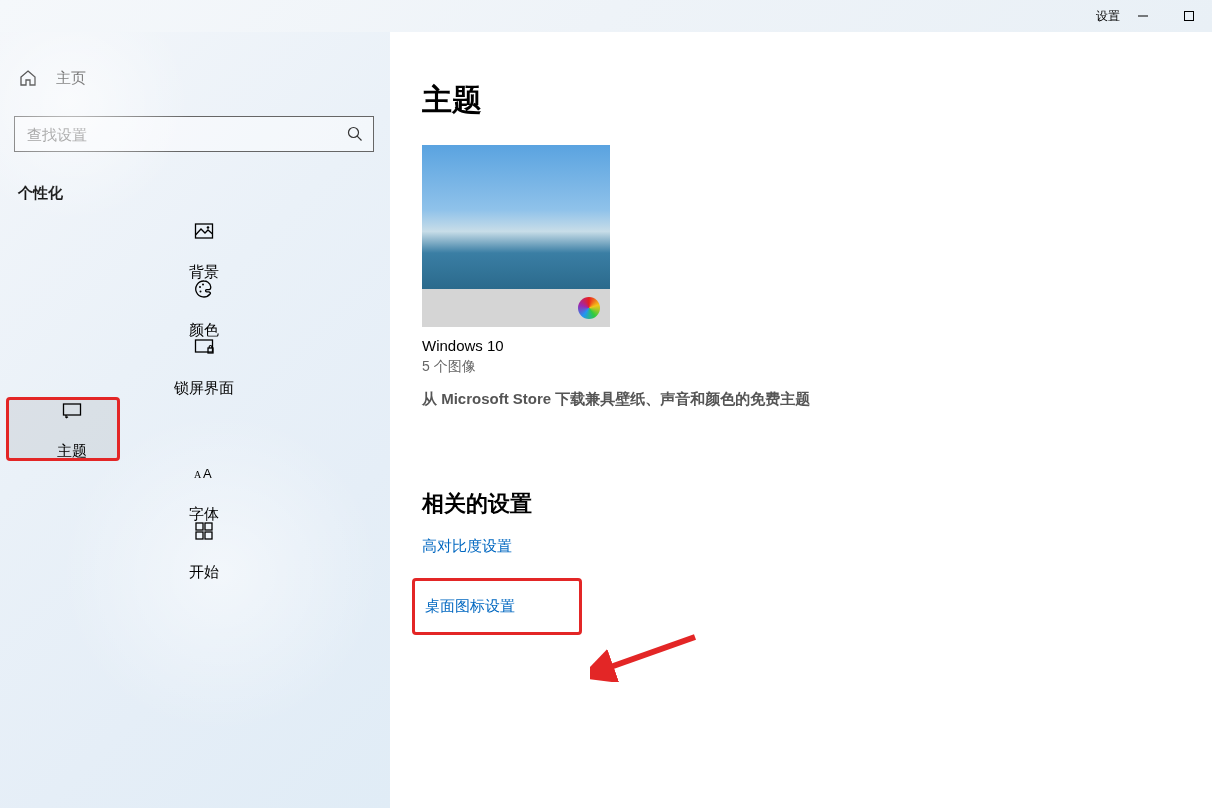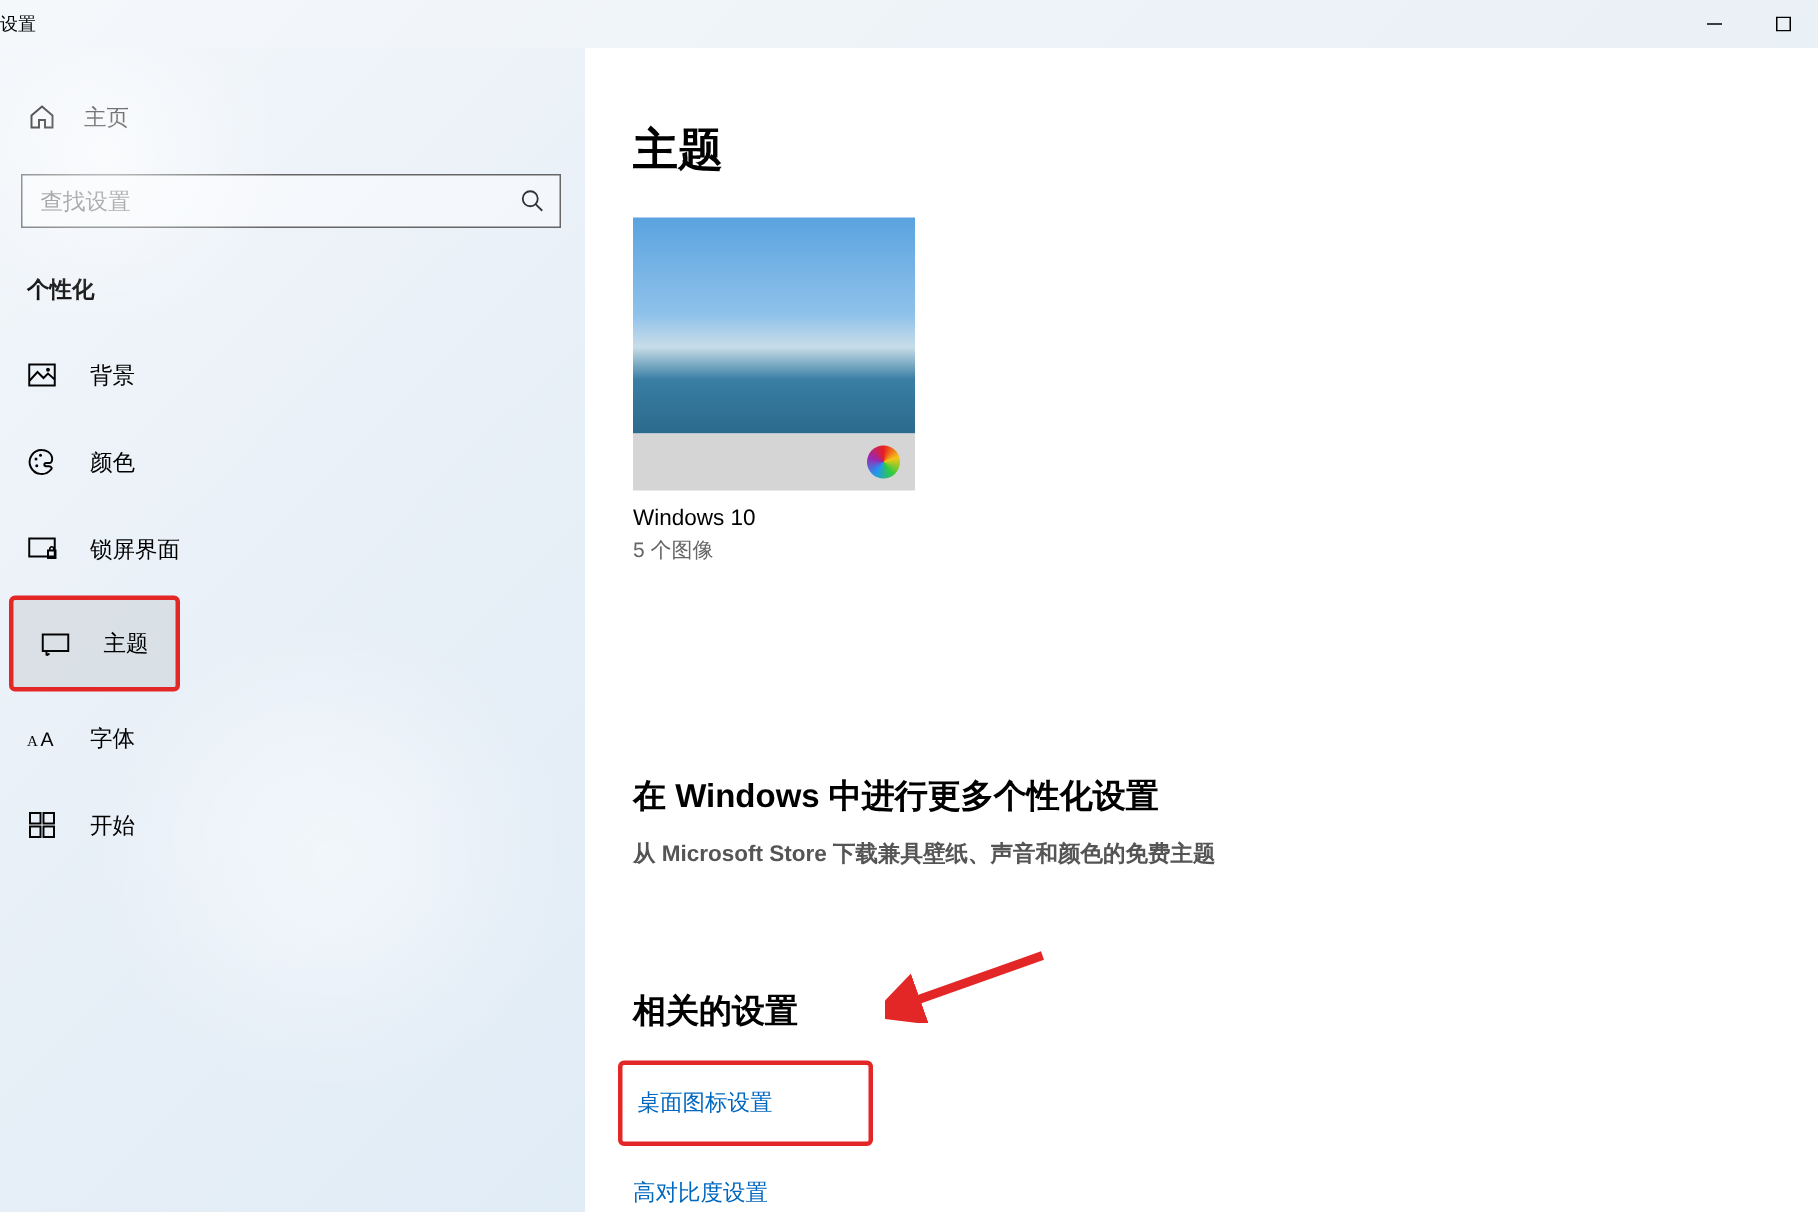--- a/index.html
+++ b/index.html
@@ -1,34 +1,34 @@
 <!DOCTYPE html>
 <html><head>
 <meta charset="utf-8">
 <style>
   * { box-sizing: border-box; margin: 0; padding: 0; }
   html, body { width: 1212px; height: 808px; font-family: "Segoe UI", "Microsoft YaHei", sans-serif; background: #fff; color: #000; overflow: hidden; }
   .window { display: flex; flex-direction: column; width: 100%; height: 100%; }
-  .titlebar { height: 32px; display: flex; align-items: center; justify-content: space-between; padding-left: 0; background: linear-gradient(135deg, #f5f8fb 0%, #eef3f8 50%, #e9f0f6 100%); }
+  .titlebar { height: 32px; display: flex; align-items: center; justify-content: flex-end; padding-left: 14px; background: linear-gradient(135deg, #f5f8fb 0%, #eef3f8 50%, #e9f0f6 100%); }
   .titlebar-title { font-size: 12px; color: #000; }
   .win-controls { display: flex; }
   .win-btn { width: 46px; height: 32px; display: flex; align-items: center; justify-content: center; }
   .win-btn svg { width: 10px; height: 10px; }
   .body { flex: 1; display: flex; }
   .sidebar { width: 390px; background: linear-gradient(135deg, #f3f6fa 0%, #eaf1f8 40%, #e5eef7 70%, #e0ecf6 100%); position: relative; }
   .sidebar::before { content:""; position:absolute; inset:0; background: radial-gradient(circle at 70px 70px, rgba(255,255,255,0.6) 0, rgba(255,255,255,0) 120px), radial-gradient(circle at 220px 540px, rgba(255,255,255,0.5) 0, rgba(255,255,255,0) 160px); pointer-events:none; }
   .home-row { display: flex; align-items: center; height: 48px; padding-left: 18px; gap: 18px; margin-top: 22px; }
   .home-row .icon { width: 20px; height: 20px; display:flex; align-items:center; justify-content:center; }
   .home-label { font-size: 15px; }
   .search-wrap { margin: 14px 18px 0 14px; }
   .search-box { width: 360px; height: 36px; border: 1px solid #666; background: rgba(255,255,255,0.45); display: flex; align-items: center; padding: 0 10px 0 12px; }
   .search-input { flex: 1; border: none; background: transparent; font-size: 15px; outline: none; color:#555; }
   .search-icon { width: 16px; height: 16px; display:flex; align-items:center; justify-content:center; }
   .category { margin: 32px 0 18px 18px; font-size: 15px; font-weight: 700; }
-  .nav-item { display: flex; align-items: center; height: 58px; padding-left: 18px; gap: 22px; font-size: 15px; position: relative; }
+  .nav-item { display: flex; align-items: center; height: 58px; padding-left: 18px; gap: 22px; font-size: 15px; position: relative; flex-direction: column; }
   .nav-item.selected { background: rgba(0,0,0,0.07); }
   .nav-item .icon { width: 20px; height: 20px; display:flex; align-items:center; justify-content:center; }
   .nav-item svg { width: 20px; height: 20px; }
   .highlight-box { border: 3px solid #e32626; border-radius: 4px; position: relative; }
   .content { flex: 1; padding: 48px 32px 0 32px; overflow: auto; }
   .page-title { font-size: 30px; font-weight: 600; margin-bottom: 24px; }
   .themes-row { display: flex; gap: 20px; }
   .theme-card { width: 188px; }
   .theme-thumb { width: 188px; height: 144px; background: #87b3cc; position: relative; }
   .theme-thumb.beach { background: linear-gradient(to bottom, #5aa3e0 0%, #8fc2ea 45%, #c8dde8 60%, #3a7ea4 75%, #2b6a8c 100%); }
@@ -170,32 +170,31 @@
           <div class="theme-thumb beach"></div>
           <div class="theme-footer">
             <div class="color-wheel"></div>
           </div>
           <div class="theme-name">Windows 10</div>
           <div class="theme-sub">5 个图像</div>
         </div>
 
       </div>
 
-      <h2 class="section-header">在 Windows 中进行更多个性化设置</h2>
       <div class="section-desc">从 Microsoft Store 下载兼具壁纸、声音和颜色的免费主题</div>
 
       <h2 class="related-header">相关的设置</h2>
 
+      <div class="link-row">
+        <a href="#" class="link">高对比度设置</a>
+      </div>
       <div class="link-row">
         <span class="link-highlight">
           <a href="#" class="link">桌面图标设置</a>
         </span>
-      </div>
-      <div class="link-row">
-        <a href="#" class="link">高对比度设置</a>
       </div>
 
       <svg class="arrow-annot" viewBox="0 0 110 50" style="left:200px; top:600px;">
         <defs>
           <marker id="ah" markerWidth="10" markerHeight="10" refX="2" refY="3" orient="auto">
             <polygon points="0,0 6,3 0,6" fill="#e32626"></polygon>
           </marker>
         </defs>
         <line x1="105" y1="5" x2="12" y2="38" stroke="#e32626" stroke-width="6" marker-end="url(#ah)"></line>
       </svg>

